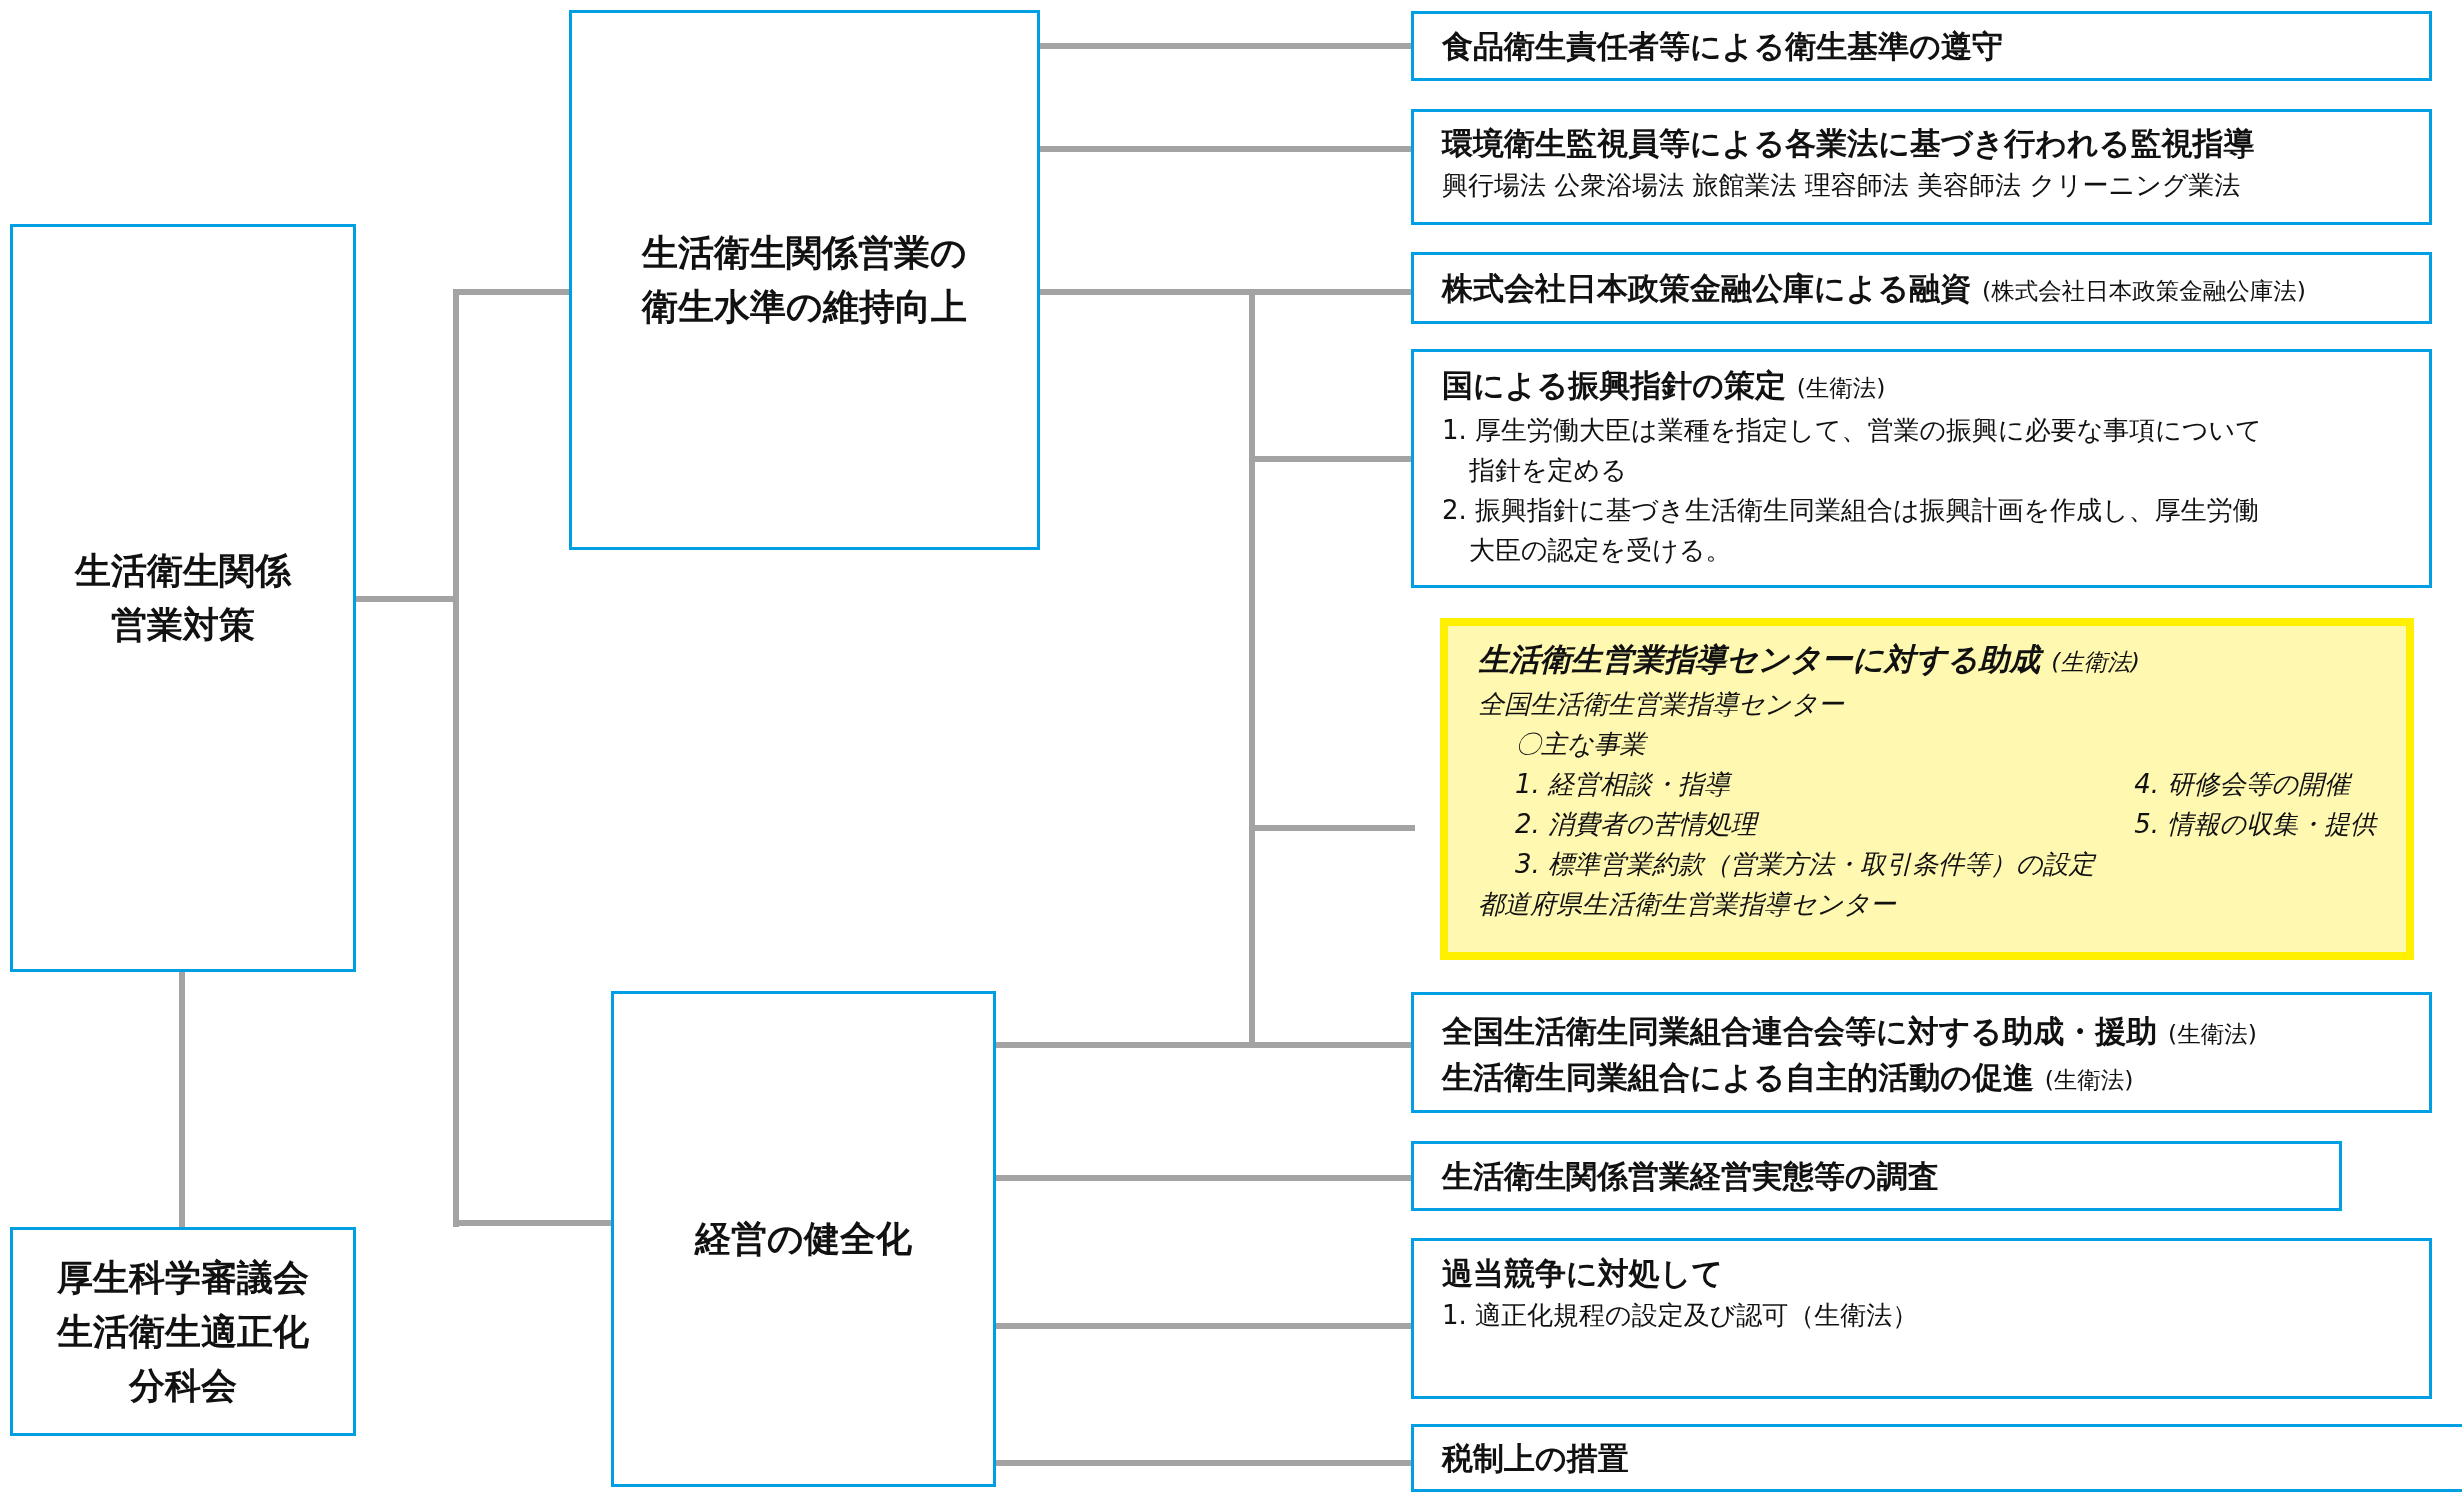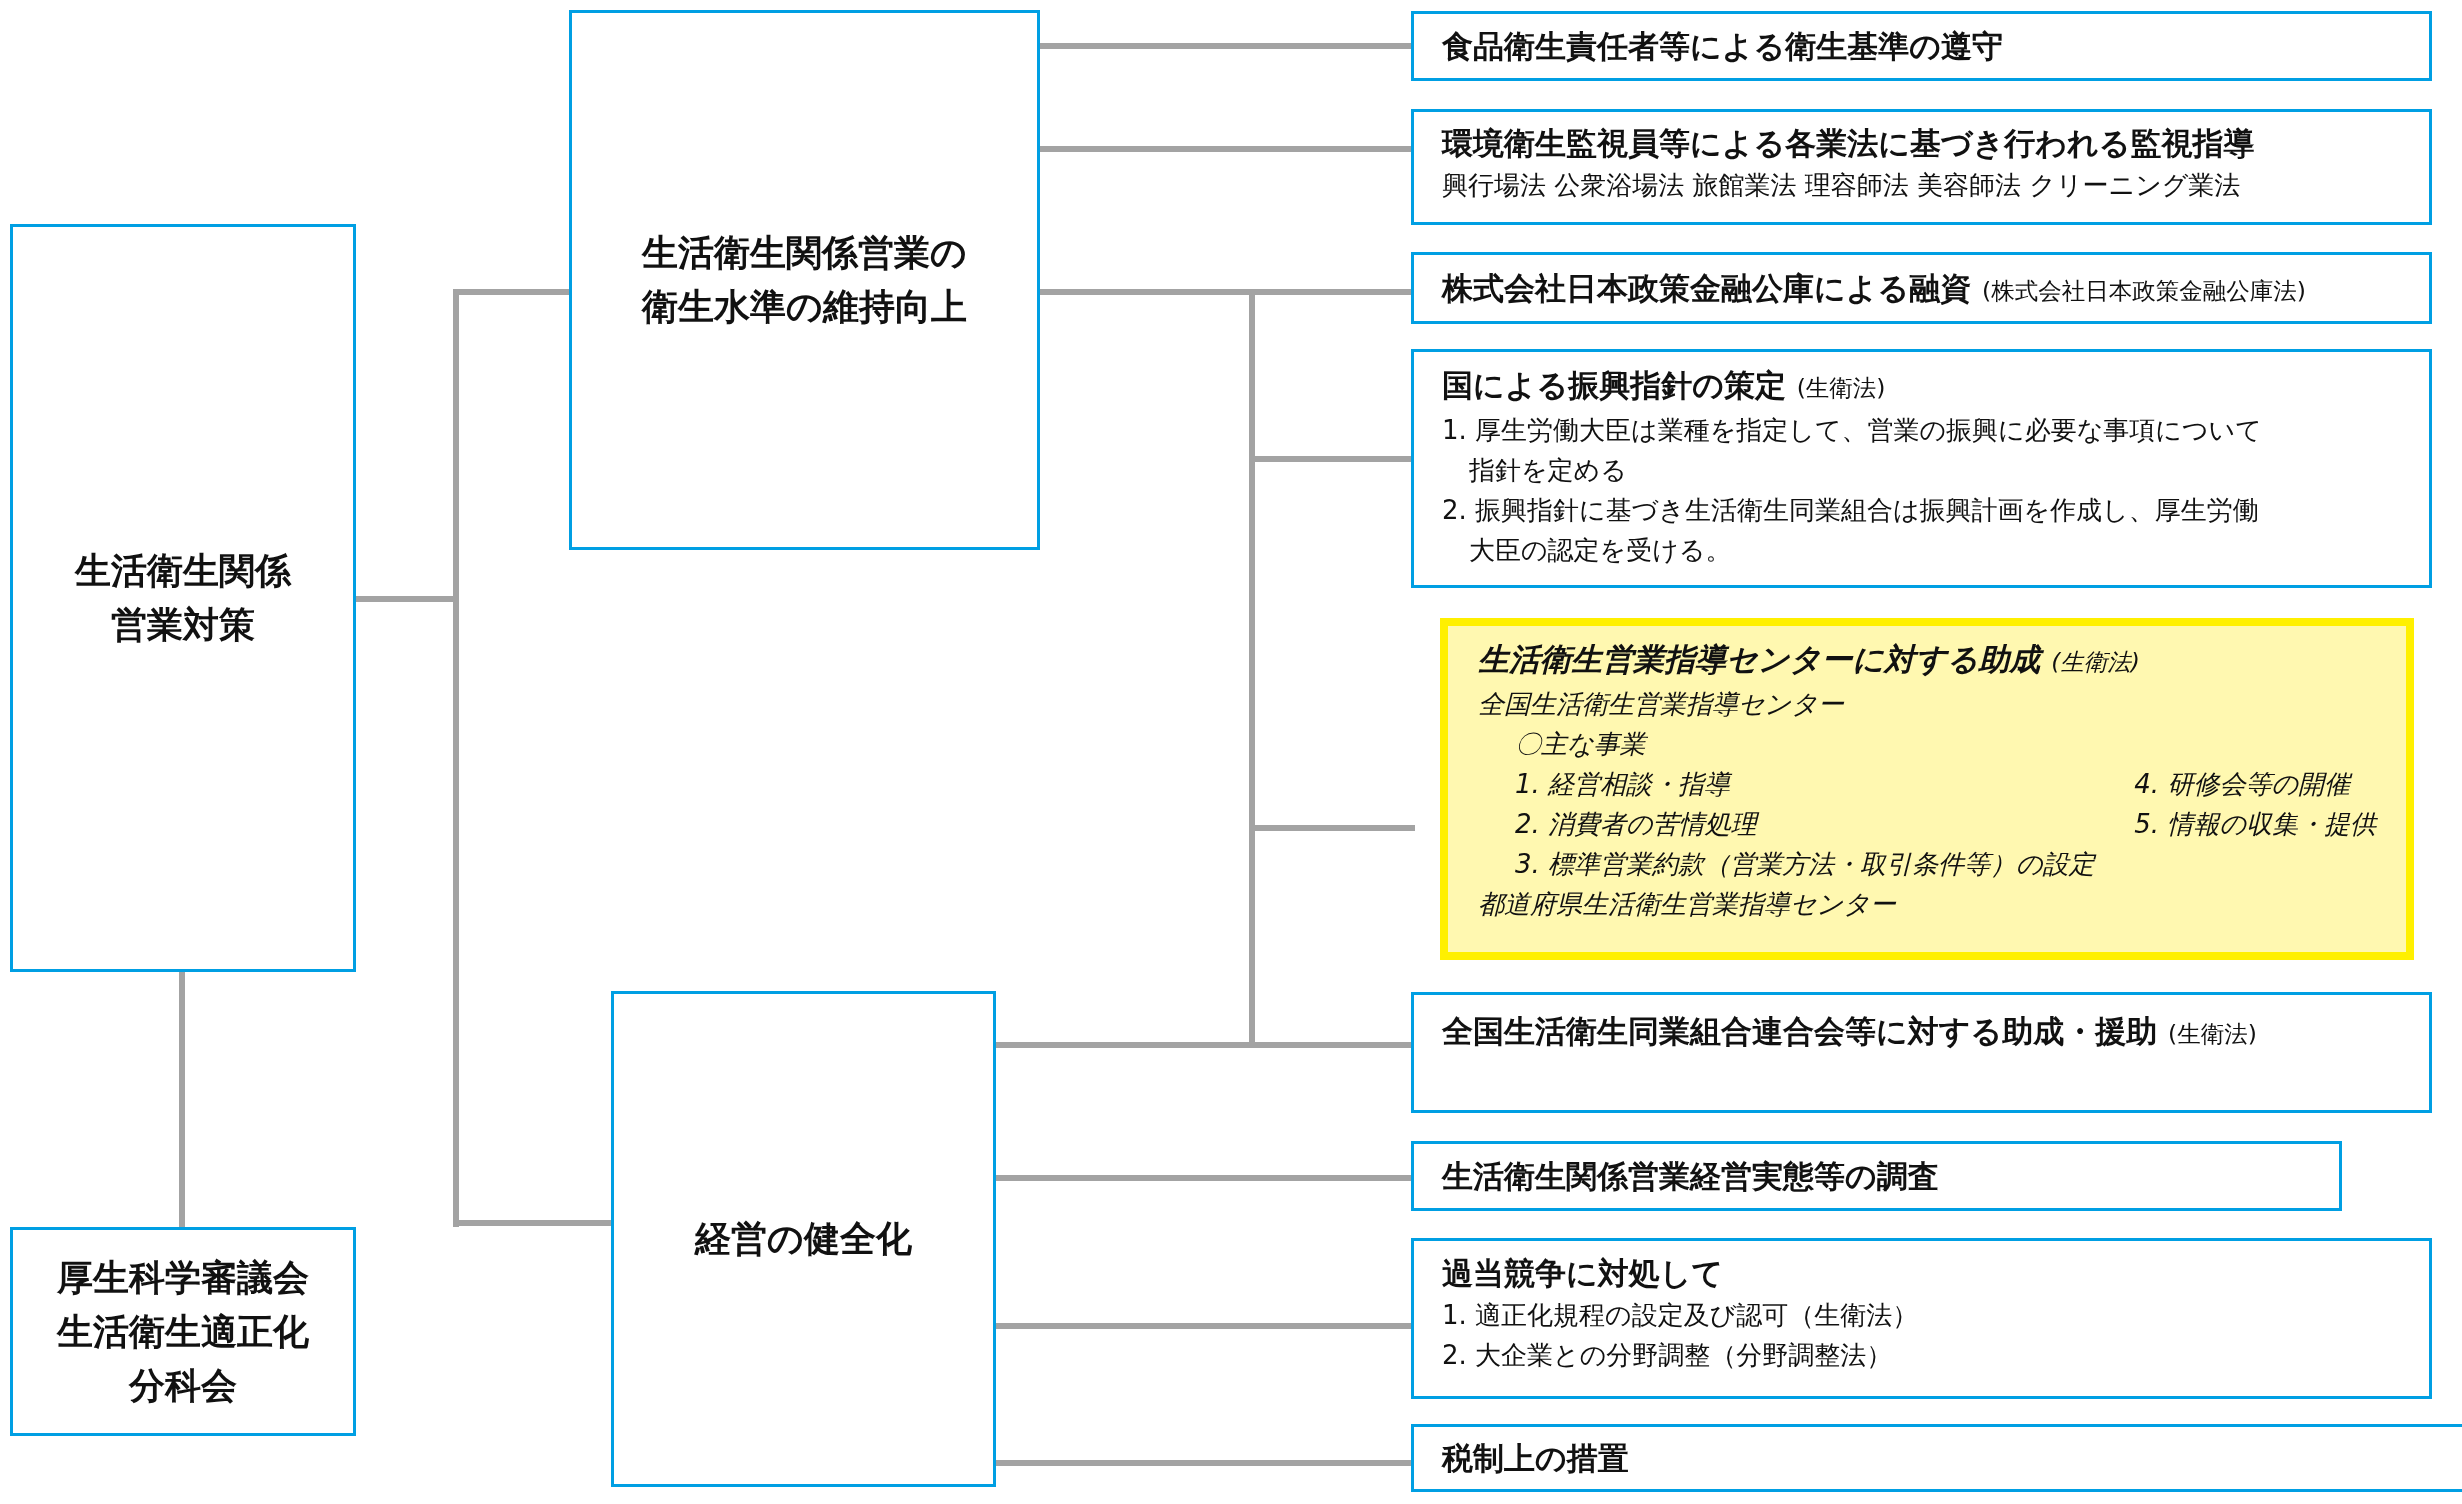--- a/index.html
+++ b/index.html
@@ -94,28 +94,28 @@
     <div style="margin-right:0px;">
       <div class="sub">4. 研修会等の開催</div>
       <div class="sub">5. 情報の収集・提供</div>
     </div>
   </div>
   <div class="sub">都道府県生活衛生営業指導センター</div>
 </div>
 
 <div class="box rbox" style="left:1411px;top:992px;width:1021px;height:121px;padding-top:15px;">
   <div class="title"><span>全国生活衛生同業組合連合会等に対する助成・援助</span> <span class="note">(生衛法)</span></div>
+  <div class="title"><span>生活衛生同業組合による自主的活動の促進</span> <span class="note">(生衛法)</span></div>
 </div>
 
 <div class="box rbox" style="left:1411px;top:1141px;width:931px;height:70px;padding-top:11px;">
   <div class="title">生活衛生関係営業経営実態等の調査</div>
 </div>
 
 <div class="box rbox" style="left:1411px;top:1238px;width:1021px;height:161px;padding-top:11px;">
   <div class="title">過当競争に対処して</div>
   <div class="sub">1. 適正化規程の設定及び認可（生衛法）</div>
-  <div class="sub">2. 大企業との分野調整（分野調整法）</div>
 </div>
 
 <div class="box rbox" style="left:1411px;top:1424px;width:1193px;height:68px;padding-top:10px;">
   <div class="title">税制上の措置</div>
 </div>
 
 
 </body></html>

